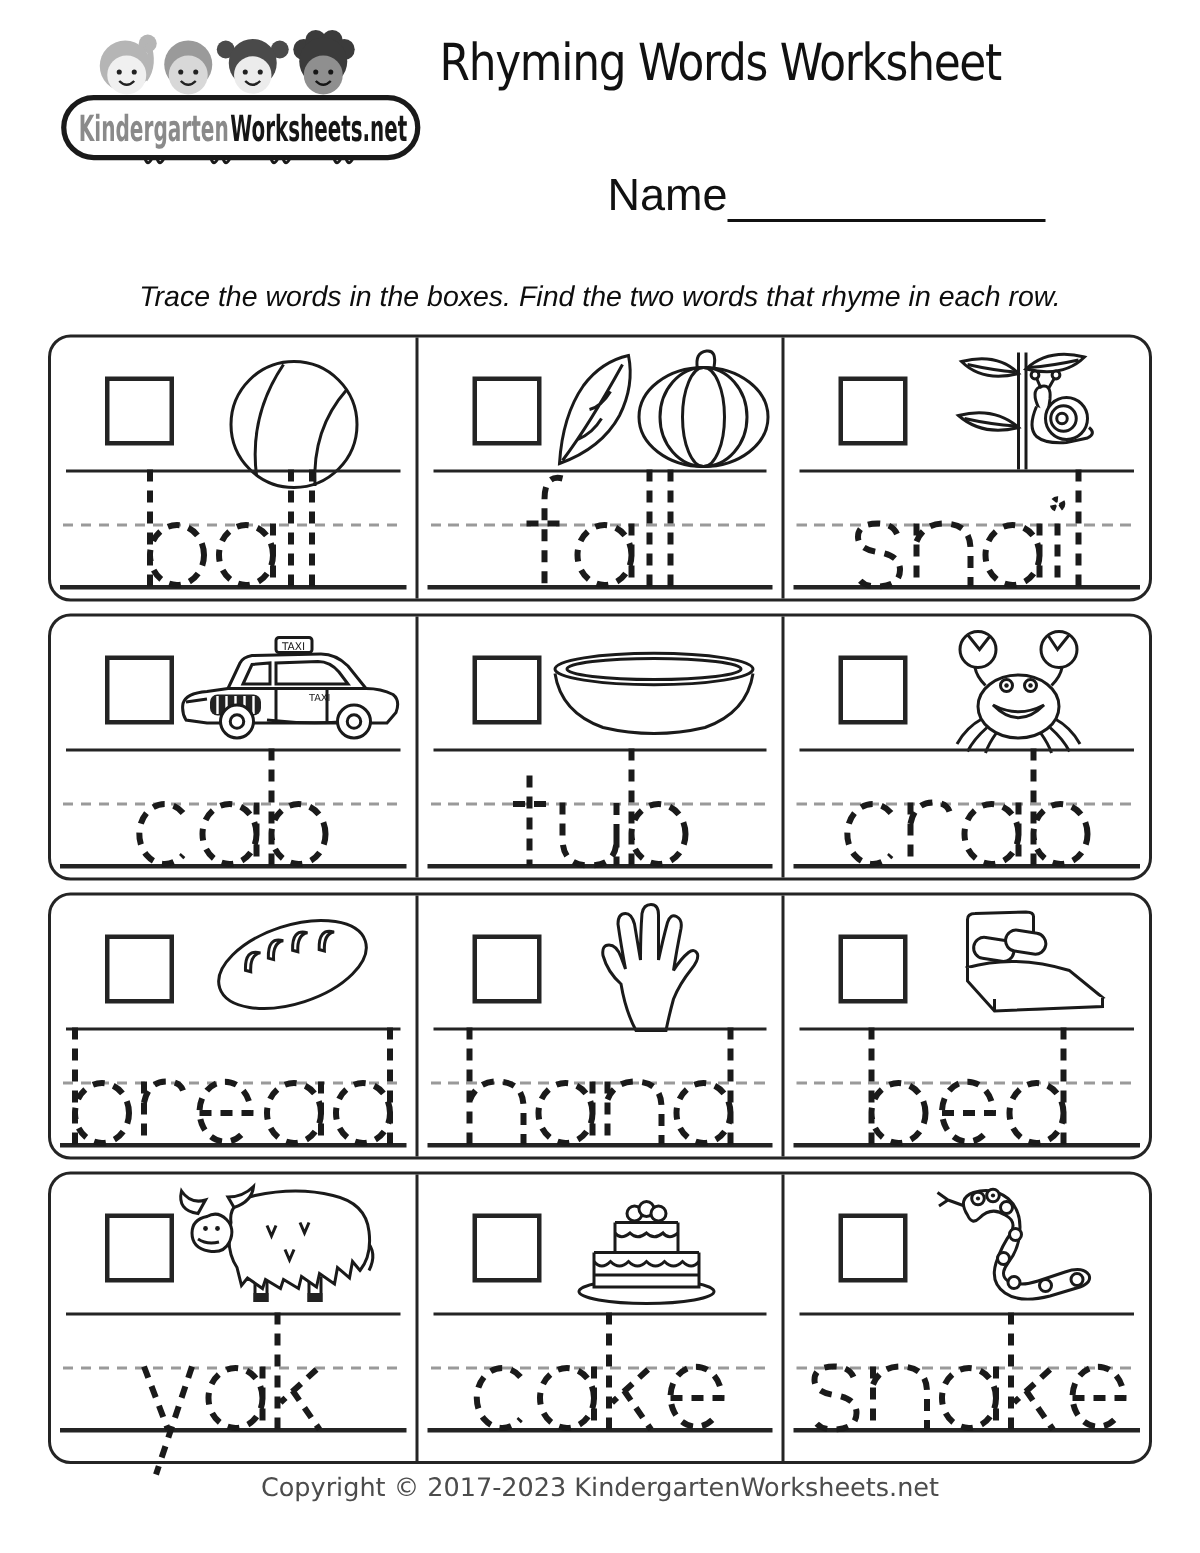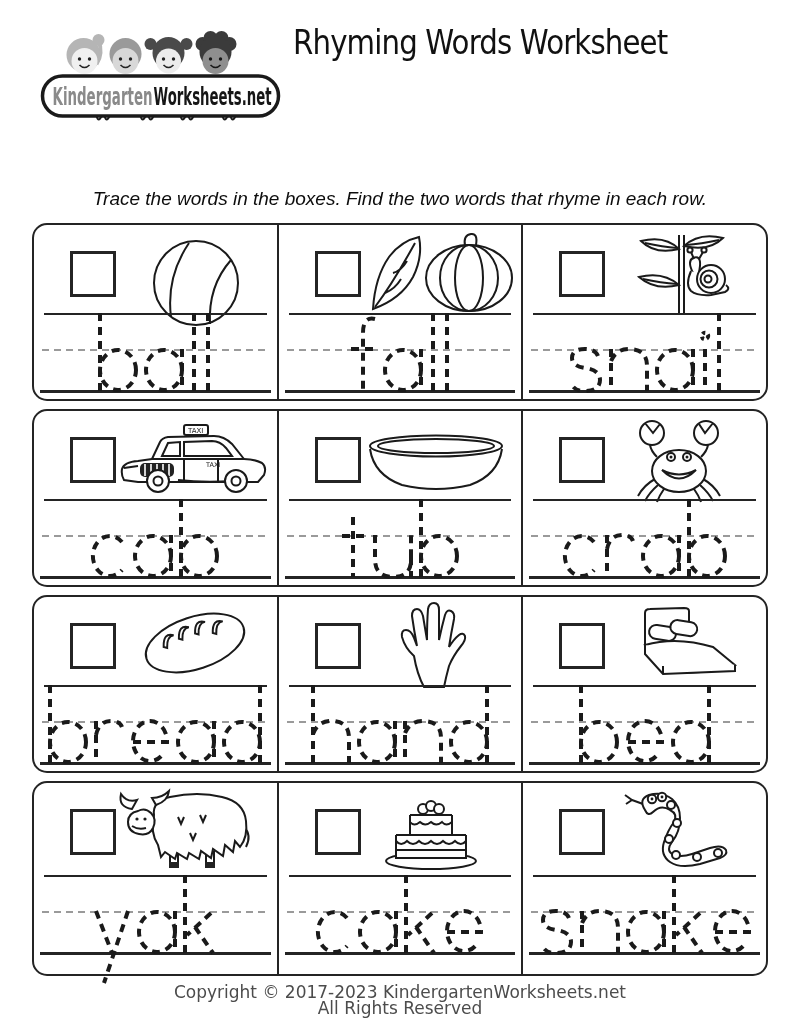--- a/index.html
+++ b/index.html
@@ -1,20 +1,20 @@
 <!DOCTYPE html>
 <html><head>
 <meta charset="utf-8">
 <style>
   html,body{margin:0;padding:0;background:#ffffff;}
   body{width:800px;height:1035px;position:relative;font-family:"Liberation Sans",sans-serif;color:#111;overflow:hidden;}
 
   
   .header{position:relative;height:160px;}
-  .logo{position:absolute;left:38px;top:28px;width:245px;}
+  .logo{position:absolute;left:38px;top:17px;width:245px;}
   .logo svg{display:block;}
   .logo-url{font-size:15.5px;color:#666;letter-spacing:.4px;margin-top:4px;font-family:"Liberation Sans",sans-serif;}
   .page-title{position:absolute;left:293px;top:22px;margin:0;font-family:"DejaVu Sans",sans-serif;
     font-weight:400;font-size:34px;letter-spacing:-1px;transform:scaleX(.86);transform-origin:left top;white-space:nowrap;}
   .name-row{position:absolute;left:405px;top:114px;display:flex;align-items:flex-end;}
   .name-label{font-size:30px;font-family:"Liberation Sans",sans-serif;}
   .name-line{width:212px;height:30px;border-bottom:2.5px solid #111;}
 
   
   .instructions{padding-top:14px;text-align:center;font-size:19px;line-height:25px;color:#0d0d0d;}
@@ -92,20 +92,24 @@
 
       <rect x="2" y="48" width="236" height="40" rx="20" fill="#ffffff" stroke="#1a1a1a" stroke-width="3.5"></rect>
       <text x="12" y="77" font-size="24" font-weight="bold" font-family="DejaVu Sans, sans-serif"><tspan fill="#8a8a8a" textLength="100" lengthAdjust="spacingAndGlyphs">Kindergarten</tspan><tspan x="113" fill="#161616" textLength="118" lengthAdjust="spacingAndGlyphs">Worksheets.net</tspan></text>
 
       <g stroke="#1a1a1a" stroke-width="2" fill="none">
         <path d="M56 88 q2 7 5 0 M64 88 q2 7 5 0 M100 88 q2 7 5 0 M108 88 q2 7 5 0 M140 88 q2 7 5 0 M148 88 q2 7 5 0 M182 88 q2 7 5 0 M190 88 q2 7 5 0"></path>
       </g>
     </svg>
   </div>
   <h1 class="page-title">Rhyming Words Worksheet</h1>
+  <div class="name-row">
+    <span class="name-label">Name</span>
+    <span class="name-line"></span>
+  </div>
 </div>
 
 <div class="instructions">
   <p>Trace the words in the boxes. Find the two words that rhyme in each row.</p>
 </div>
 
 <div class="grid" id="grid">
     <div class="row">
       <div class="cell">
         <div class="checkbox"></div>
@@ -528,14 +532,13 @@
               <path d="M3 57 L37 57 A17 20 0 1 0 33 69"></path>
             </g>
           </g>
         </svg>
       </div>
     </div>
   </div>
 
 <div class="footer">
   <p>Copyright © 2017-2023 KindergartenWorksheets.net</p>
-  <p>All Rights Reserved</p>
 </div>
 
 </body></html>

